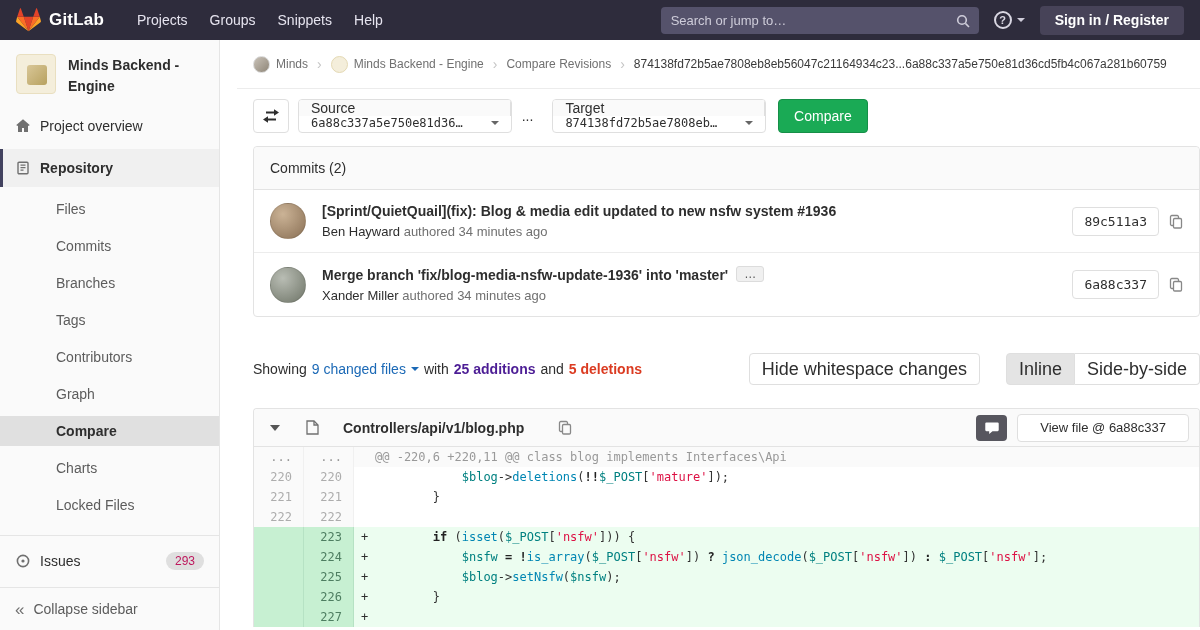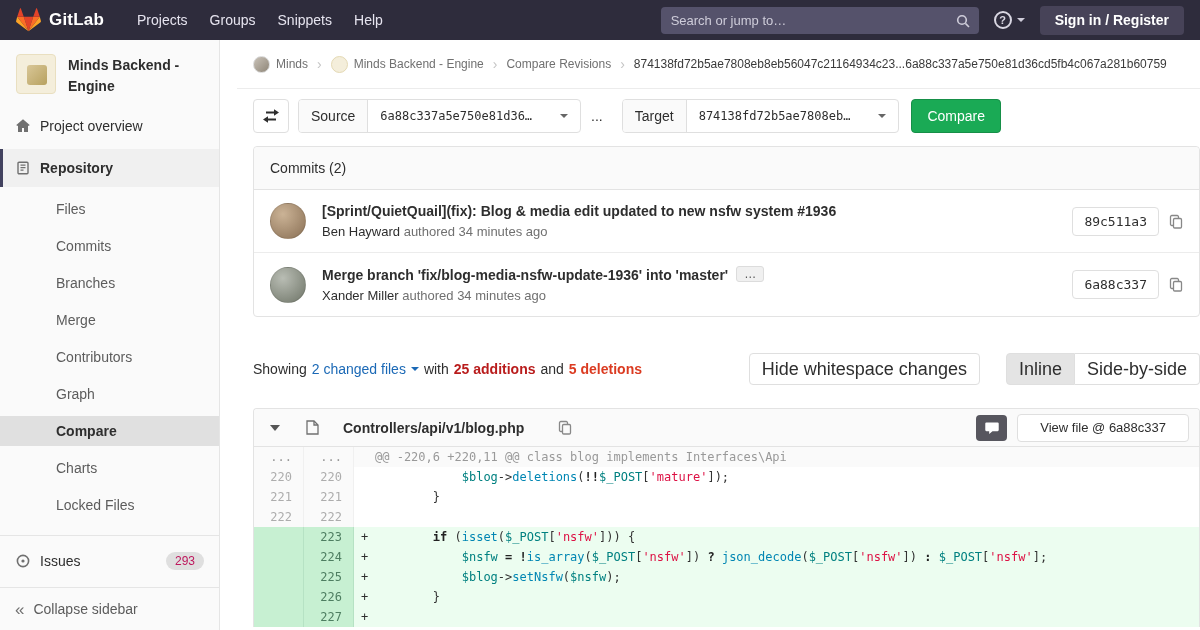--- a/index.html
+++ b/index.html
@@ -51,21 +51,21 @@
 .bc-avatar{width:17px;height:17px;border-radius:50%;border:1px solid #d8d8d8;flex:none;}
 .group-avatar{background:linear-gradient(135deg,#c9c2b8,#8f8678);}
 .project-avatar-sm{background:#f4eedb;border-color:#e4d9b4;}
 .bc-sep{margin:0 9px;color:#c5c5c5;font-size:14px;}
 .bc-current{color:#3a3a3a;}
 .inner{padding:0 16px;}
 
 
 .compare-form{display:flex;align-items:center;margin-top:10px;}
 .icon-btn{width:36px;height:34px;border:1px solid #dfdfdf;border-radius:4px;background:#fff;display:flex;align-items:center;justify-content:center;cursor:pointer;}
-.field-group{display:flex;align-items:stretch;border:1px solid #dfdfdf;border-radius:4px;height:34px;margin-left:9px;overflow:hidden;background:#fff;}
+.field-group{display:flex;align-items:stretch;border:1px solid #dfdfdf;border-radius:4px;height:34px;margin-left:9px;overflow:hidden;background:#fff;flex-direction:column;}
 .addon{background:#fafafa;border-right:1px solid #dfdfdf;display:flex;align-items:center;padding:0 12px;font-size:14px;color:#2e2e2e;}
 .ref-value{display:flex;align-items:center;gap:28px;padding:0 12px;cursor:pointer;}
 .ref-text{font-family:"DejaVu Sans Mono","Liberation Mono",monospace;font-size:12px;color:#2e2e2e;}
 .caret{width:0;height:0;border-left:4px solid transparent;border-right:4px solid transparent;border-top:4px solid #666;}
 .dots{margin:0 10px;color:#2e2e2e;}
 .btn-success{height:34px;margin-left:12px;padding:0 15px;background:#1aaa55;border:1px solid #168f48;border-radius:4px;color:#fff;font-size:14px;cursor:pointer;font-family:inherit;}
 
 
 .panel{border:1px solid #e3e3e3;border-radius:4px;margin-top:13px;}
 .panel-header{padding:13px 16px;background:#fafafa;border-bottom:1px solid #e3e3e3;font-size:14px;border-radius:4px 4px 0 0;}
@@ -81,21 +81,21 @@
 .commit-author{color:#2e2e2e;text-decoration:none;cursor:pointer;}
 .commit-right{display:flex;align-items:center;flex:none;margin-left:14px;}
 .sha-btn{font-family:"DejaVu Sans Mono","Liberation Mono",monospace;font-size:13px;color:#2e2e2e;background:#fff;border:1px solid #dfdfdf;border-radius:4px;padding:6px 11px;cursor:pointer;}
 .copy-btn{border:none;background:none;margin-left:10px;cursor:pointer;display:flex;align-items:center;padding:0;}
 
 
 .summary-row{display:flex;align-items:center;margin-top:36px;}
 .summary-text{font-size:14px;color:#2e2e2e;display:flex;align-items:center;gap:5px;flex:1;}
 .files-link{color:#1b69b6;cursor:pointer;display:flex;align-items:center;gap:5px;}
 .files-link .caret{border-top-color:#1b69b6;}
-.additions{color:#b91c1c;font-weight:bold;}
+.additions{color:#4c1d95;font-weight:bold;}
 .deletions{color:#db3b21;font-weight:bold;}
 .btn{height:32px;padding:0 12px;background:#fff;border:1px solid #dfdfdf;border-radius:4px;font-size:18px;color:#2e2e2e;cursor:pointer;font-family:inherit;}
 .btn-group{display:inline-flex;margin-left:12px;padding-left:14px;}
 .btn-group .btn{border-radius:0;}
 .btn-group .btn:first-child{border-radius:4px 0 0 4px;}
 .btn-group .btn:last-child{border-radius:0 4px 4px 0;border-left:none;}
 .btn.active{background:#e4e4e4;}
 
 
 .diff-panel{margin-top:23px;border:1px solid #e3e3e3;border-bottom:none;border-radius:4px 4px 0 0;}
@@ -191,21 +191,21 @@
               <rect x="3" y="2.2" width="10" height="11.6" rx="1" fill="none" stroke="#707070" stroke-width="1.4"></rect>
               <path d="M5.5 5.2h5M5.5 7.7h5M5.5 10.2h3" stroke="#707070" stroke-width="1.2" fill="none"></path>
             </svg>
         </span>
         <span>Repository</span>
       </div>
       <div class="sub-list" id="sub-list">
           <div class="sub-item">Files</div>
           <div class="sub-item">Commits</div>
           <div class="sub-item">Branches</div>
-          <div class="sub-item">Merge</div>
+          <div class="sub-item">Tags</div>
           <div class="sub-item">Contributors</div>
           <div class="sub-item">Graph</div>
           <div class="sub-item active">Compare</div>
           <div class="sub-item">Charts</div>
           <div class="sub-item">Locked Files</div>
         </div>
     </div>
     <div class="issues-item">
       <div class="issues-row">
         <span class="s-icon">
@@ -304,21 +304,21 @@
                 </button>
               </div>
             </div>
           </div>
       </section>
 
       <div class="summary-row">
         <div class="summary-text">
           <span>Showing</span>
           <span class="files-link">
-            <span>2 changed files</span>
+            <span>9 changed files</span>
             <span class="caret"></span>
           </span>
           <span>with</span>
           <span class="additions">25 additions</span>
           <span>and</span>
           <span class="deletions">5 deletions</span>
         </div>
         <button class="btn">Hide whitespace changes</button>
         <div class="btn-group">
           <button class="btn active">Inline</button>

